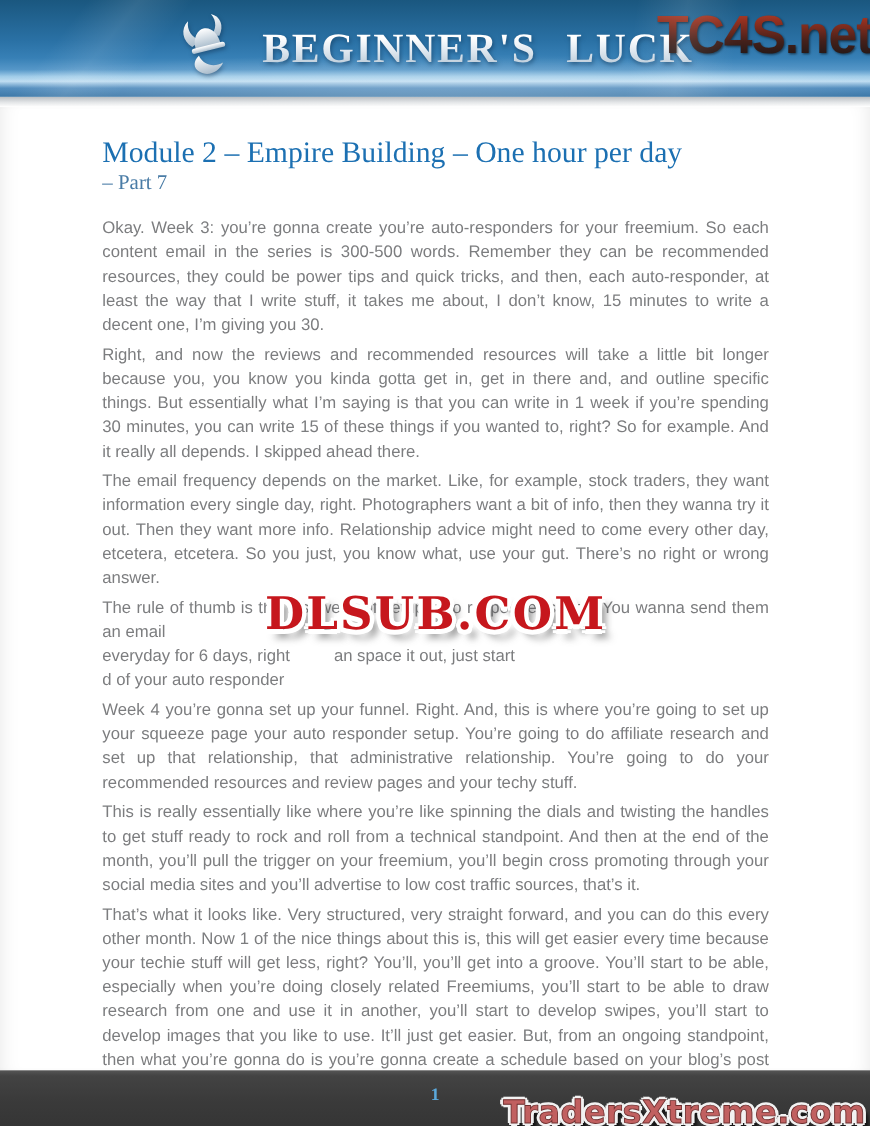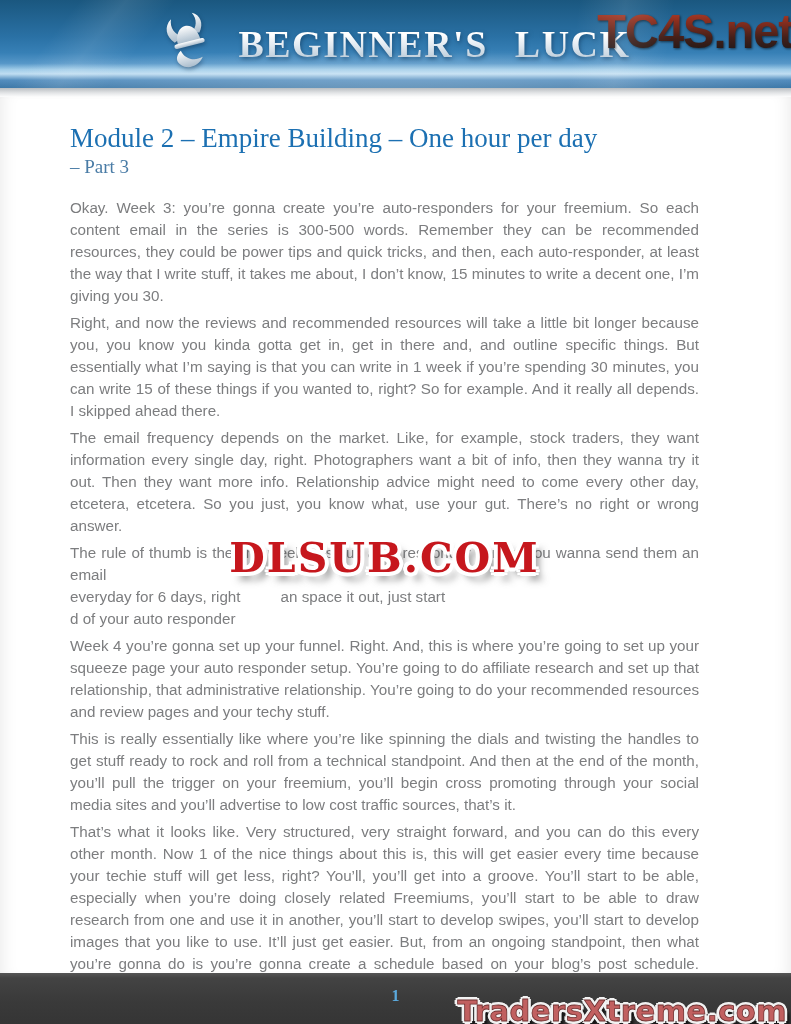--- a/index.html
+++ b/index.html
@@ -54,21 +54,21 @@
       background:linear-gradient(180deg,#c24b37 0%, #93301f 30%, #44201a 62%, #151617 95%);
       -webkit-background-clip:text; background-clip:text; color:transparent;
       filter:drop-shadow(1px 1px 1px rgba(0,0,0,.55));
     }
   }
 
   .edge-strip { height:9px; background:linear-gradient(180deg,#b9bec2 0%, #e3e5e7 55%, #fdfdfd 100%); }
 
   
   .content {
-    position:relative; height:876px; padding:25px 92px 0 70px; overflow:hidden;
+    position:relative; height:876px; padding:25px 92px 0 93px; overflow:hidden;
     box-shadow:inset 14px 0 20px -16px rgba(0,0,0,.12), inset -14px 0 20px -16px rgba(0,0,0,.12);
   }
   .title {
     font-family:"Liberation Serif", serif; font-weight:normal;
     font-size:27px; line-height:32px; color:#1c70b2;
   }
   .subtitle {
     font-family:"Liberation Serif", serif; font-weight:normal;
     font-size:19px; line-height:22px; color:#4a7ca6; margin-top:2px;
   }
@@ -136,21 +136,21 @@
       </svg>
       <span class="wordmark">BEGINNER'S LUCK</span>
     </div>
     <div class="tc4s">TC4S.net</div>
   </header>
 
   <div class="edge-strip"></div>
 
   <main class="content">
     <h1 class="title">Module 2 – Empire Building – One hour per day</h1>
-    <h2 class="subtitle">– Part 3</h2>
+    <h2 class="subtitle">– Part 7</h2>
 
     <div class="body-copy">
       <p class="para">Okay. Week 3: you’re gonna create you’re auto-responders for your freemium. So each content email in the series is 300-500 words. Remember they can be recommended resources, they could be power tips and quick tricks, and then, each auto-responder, at least the way that I write stuff, it takes me about, I don’t know, 15 minutes to write a decent one, I’m giving you 30.</p>
       <p class="para">Right, and now the reviews and recommended resources will take a little bit longer because you, you know you kinda gotta get in, get in there and, and outline specific things. But essentially what I’m saying is that you can write in 1 week if you’re spending 30 minutes, you can write 15 of these things if you wanted to, right? So for example. And it really all depends. I skipped ahead there.</p>
       <p class="para">The email frequency depends on the market. Like, for example, stock traders, they want information every single day, right. Photographers want a bit of info, then they wanna try it out. Then they want more info. Relationship advice might need to come every other day, etcetera, etcetera. So you just, you know what, use your gut. There’s no right or wrong answer.</p>
 
       <div class="para wm-para">
         <span class="wm-line">The rule of thumb is the first week of setup auto responder series. You wanna send them an email</span>
         <span class="wm-line wm-split">
           <span>everyday for 6 days, right</span>

